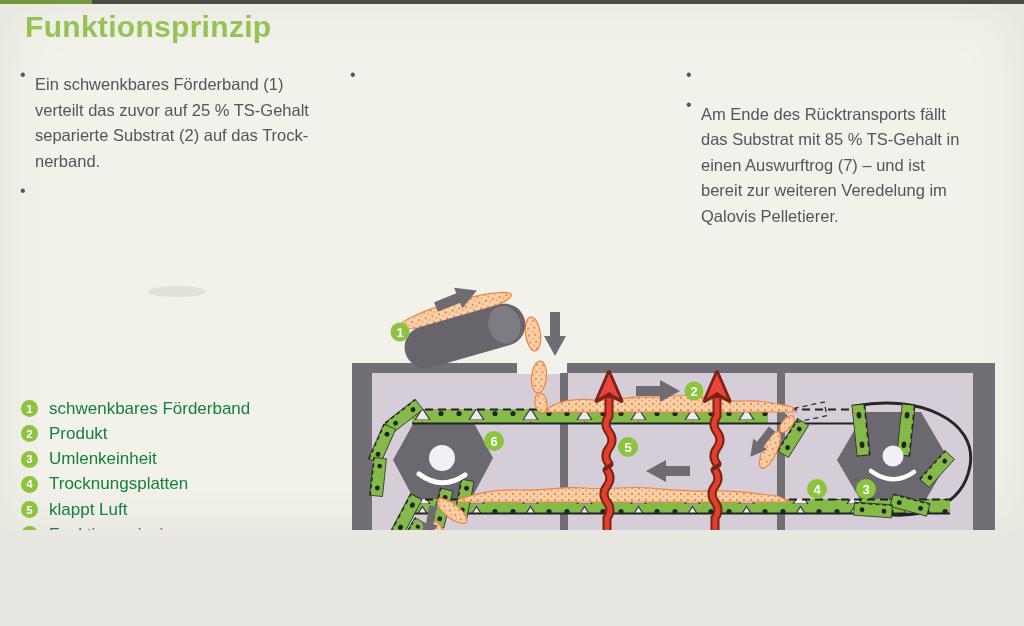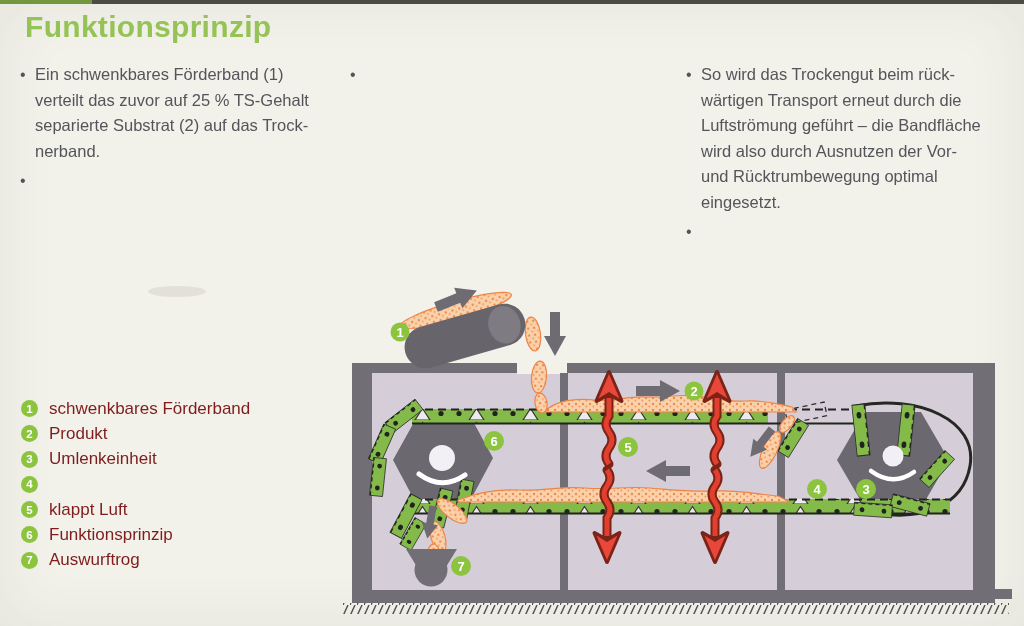--- a/index.html
+++ b/index.html
@@ -1,43 +1,43 @@
 <!DOCTYPE html>
 <html><head>
 <meta charset="utf-8">
 <style>
   html,body{margin:0;padding:0;background:#e8e7e1;}
   .page{
-    position:relative;width:1024px;height:626px;overflow:hidden;
+    position:relative;width:1024px;height:530px;overflow:hidden;
     background:#f2f1ea;
     box-shadow:inset 0 0 60px rgba(90,85,70,.08);
     font-family:"Liberation Sans",sans-serif;
   }
   .edge-top{position:absolute;left:0;top:0;width:1024px;height:4px;background:#4a4b43;}
   .edge-top-green{position:absolute;left:0;top:0;width:92px;height:4px;background:#74973e;}
   .smudge{position:absolute;left:148px;top:286px;width:58px;height:11px;border-radius:50%;background:#dcdad2;opacity:.75;}
   .page-title{
     position:absolute;left:25px;top:10px;margin:0;
     font-size:30px;font-weight:bold;color:#95c355;letter-spacing:.3px;
   }
   .col{position:absolute;top:62px;color:#54555a;font-size:16.5px;line-height:25.5px;}
   .col-1{left:20px;width:322px;}
   .col-2{left:350px;width:315px;}
   .col-3{left:686px;width:335px;}
   .bullet{display:flex;margin-bottom:4px;}
   .bullet .marker{flex:none;width:15px;font-size:16px;}
-  .bullet .btext{white-space:pre-line;}
+  .bullet .btext{white-space:pre-line;margin-top:10px;}
   .legend{position:absolute;left:21px;top:400px;}
   .lrow{display:flex;align-items:center;height:17px;margin-bottom:8.3px;}
   .lnum{
     flex:none;width:17px;height:17px;border-radius:50%;background:#8cc43f;
     color:#fff;font-weight:bold;font-size:11.5px;
     display:flex;align-items:center;justify-content:center;margin-right:11px;
   }
-  .llabel{font-size:17px;color:#7f1d1d;white-space:nowrap;}
+  .llabel{font-size:17px;color:#15803d;white-space:nowrap;}
   .diagram{position:absolute;left:340px;top:270px;}
   .badge-txt{font-family:"Liberation Sans",sans-serif;font-size:13px;font-weight:bold;fill:#ffffff;text-anchor:middle;}
 </style>
 </head>
 <body>
 
 <div class="page">
 
   <div class="edge-top"></div>
   <div class="edge-top-green"></div>
@@ -60,47 +60,47 @@
 
   <div class="col col-2">
     <div class="bullet">
       <span class="marker">•</span>
     </div>
   </div>
 
   <div class="col col-3">
     <div class="bullet">
       <span class="marker">•</span>
-      <span class="btext">So wird das Trockengut beim rück-
-wärtigen Transport erneut durch die
-Luftströmung geführt – die Bandfläche
-wird also durch Ausnutzen der Vor-
-und Rücktrumbewegung optimal
-eingesetzt.</span>
-    </div>
-    <div class="bullet">
-      <span class="marker">•</span>
+    </div>
+    <div class="bullet">
+      <span class="marker">•</span>
+      <span class="btext">Am Ende des Rücktransports fällt
+das Substrat mit 85 % TS-Gehalt in
+einen Auswurftrog (7) – und ist
+bereit zur weiteren Veredelung im
+Qalovis Pelletierer.</span>
     </div>
   </div>
 
   <div class="legend">
     <div class="lrow">
       <span class="lnum">1</span>
       <span class="llabel">schwenkbares Förderband</span>
     </div>
     <div class="lrow">
       <span class="lnum">2</span>
       <span class="llabel">Produkt</span>
     </div>
     <div class="lrow">
       <span class="lnum">3</span>
       <span class="llabel">Umlenkeinheit</span>
     </div>
     <div class="lrow">
       <span class="lnum">4</span>
+      <span class="llabel">Trocknungsplatten</span>
     </div>
     <div class="lrow">
       <span class="lnum">5</span>
       <span class="llabel">klappt Luft</span>
     </div>
     <div class="lrow">
       <span class="lnum">6</span>
       <span class="llabel">Funktionsprinzip</span>
     </div>
     <div class="lrow">

